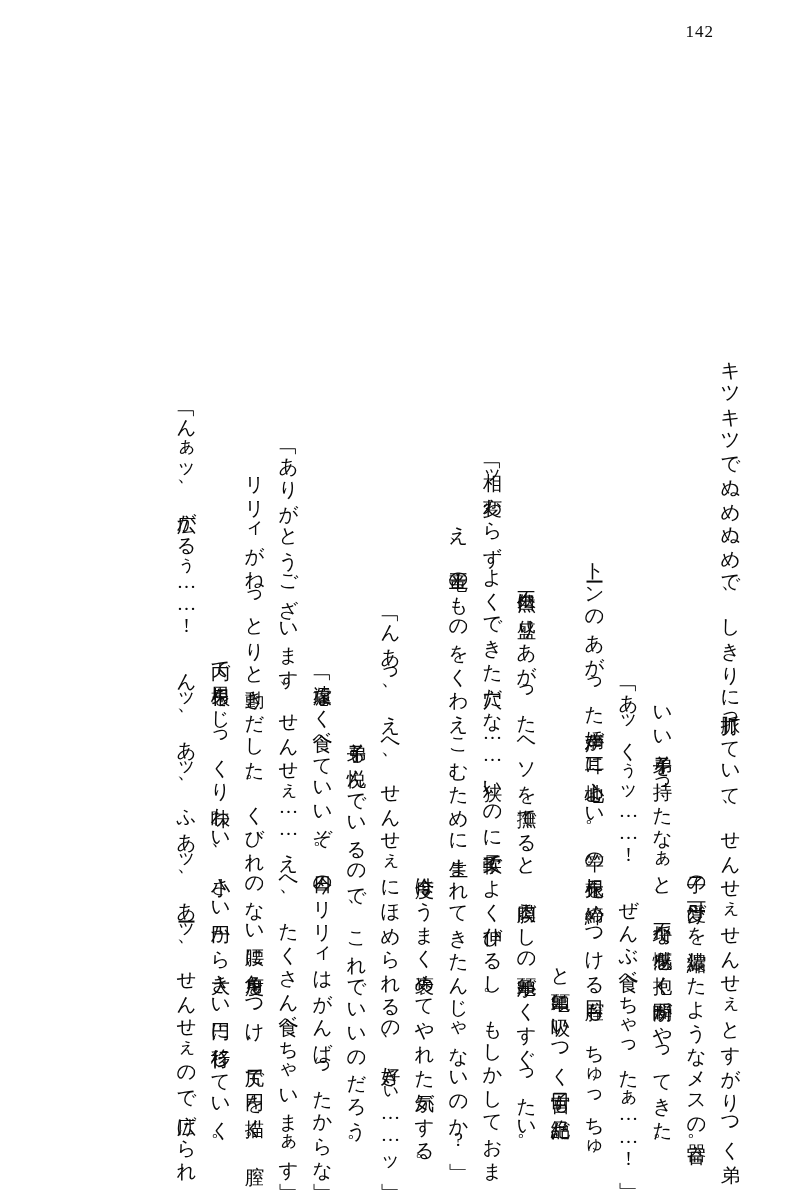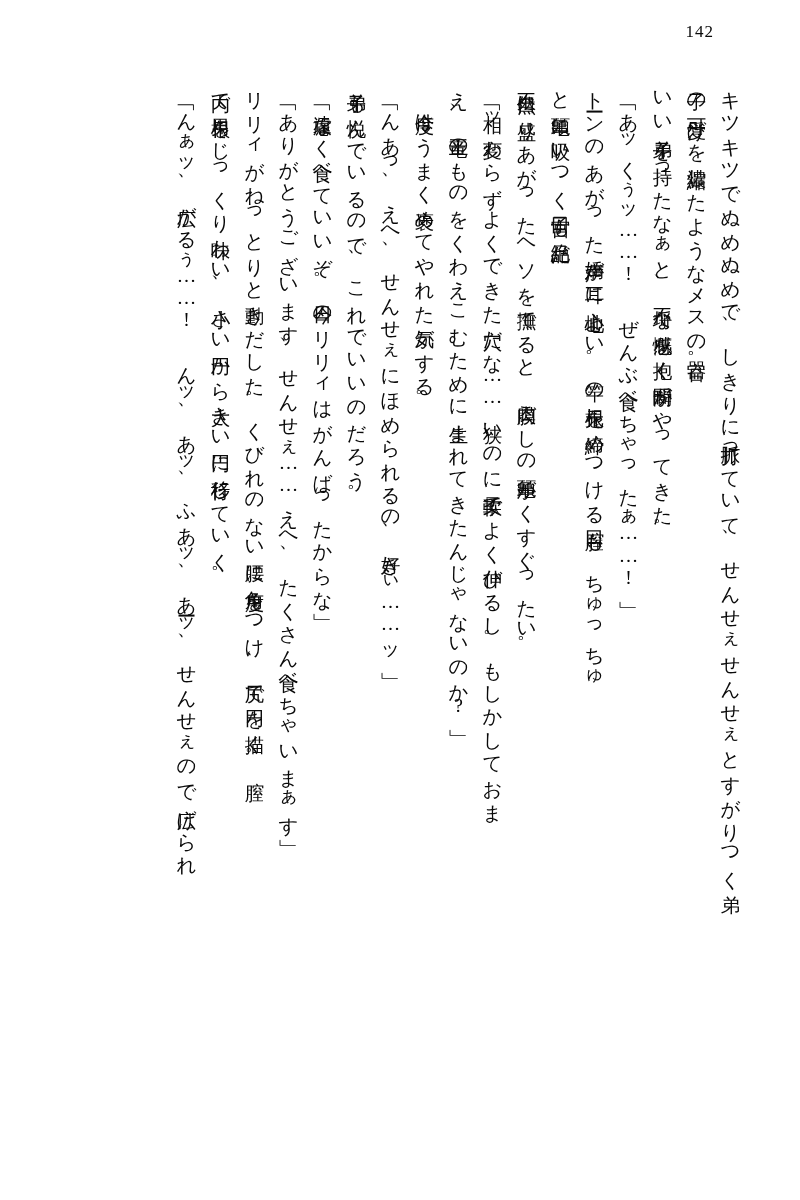--- a/index.html
+++ b/index.html
@@ -8,20 +8,21 @@
     background: #ffffff;
   }
   #page {
     position: relative;
     width: 800px;
     height: 1200px;
     background: #ffffff;
     overflow: hidden;
     font-family: "Liberation Serif", "DejaVu Serif", serif;
     color: #0a0a0a;
+    text-align: right;
   }
   #page-number {
     position: absolute;
     top: 22px;
     right: 86px;
     font-size: 17px;
     letter-spacing: 1px;
     font-family: "Liberation Serif", "DejaVu Serif", serif;
   }
   #text-body {

